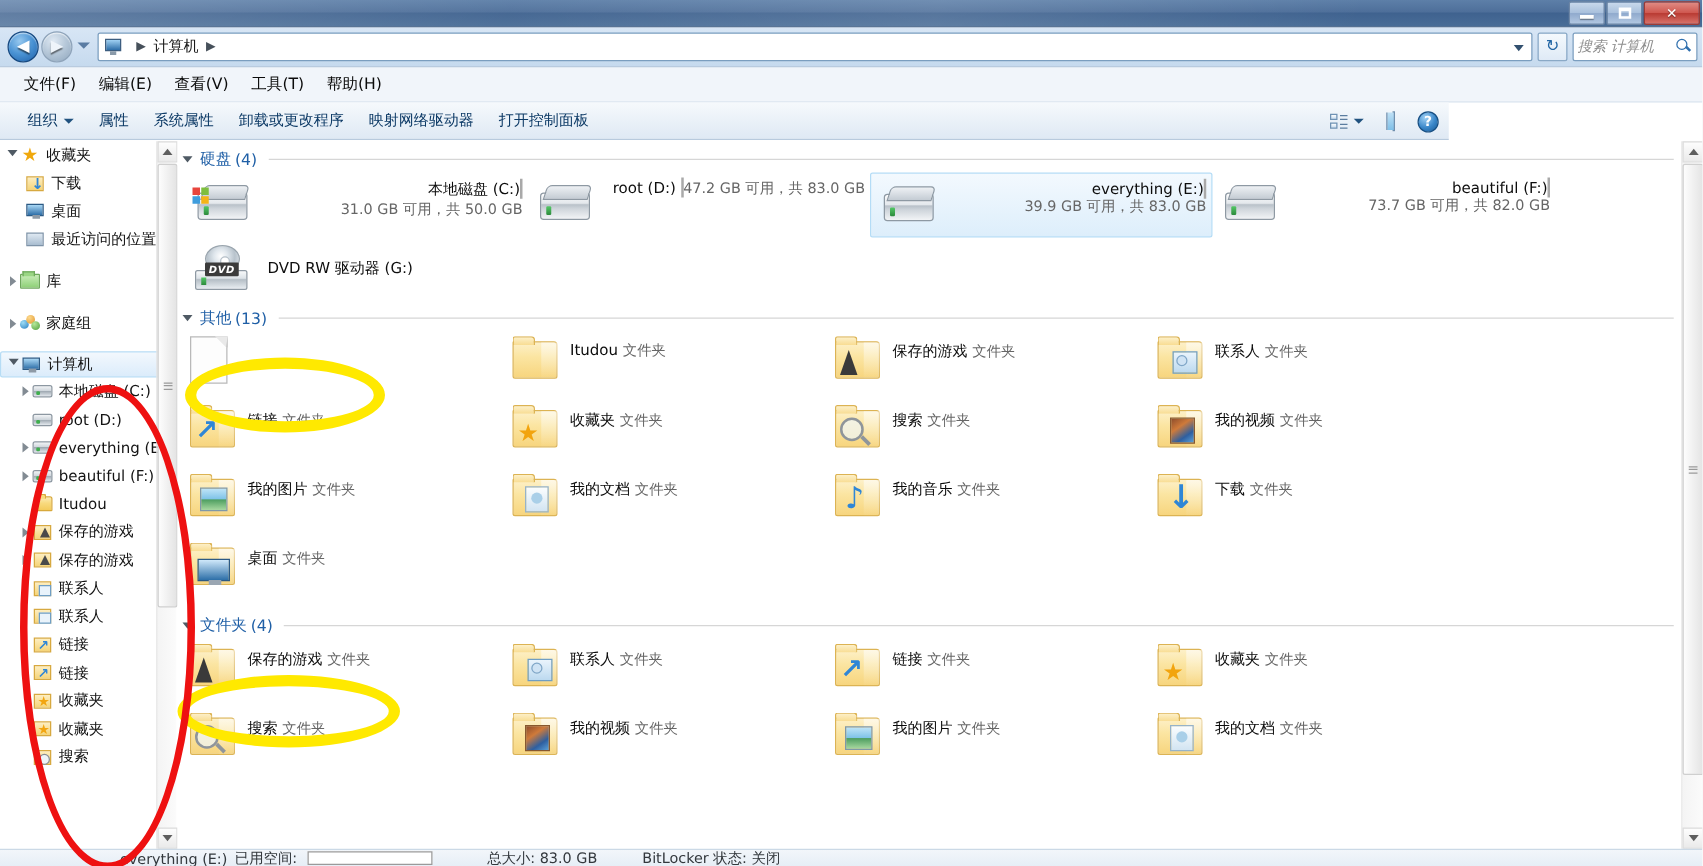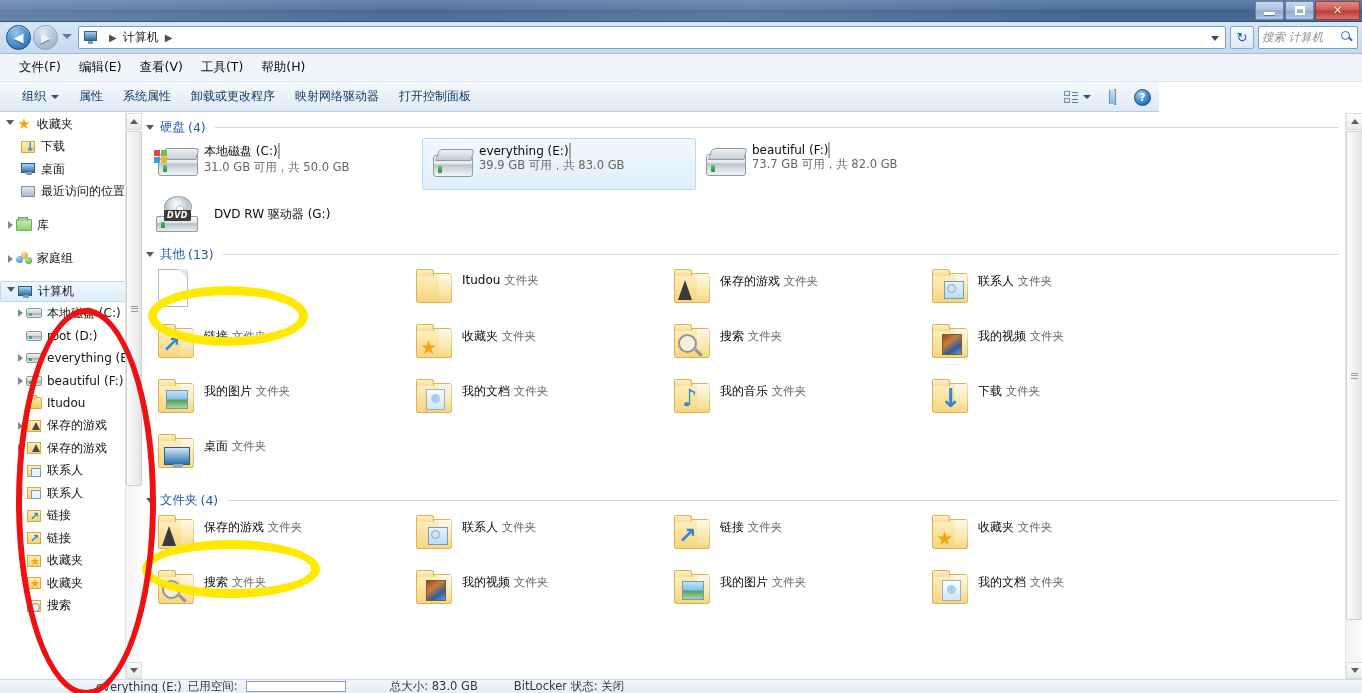--- a/index.html
+++ b/index.html
@@ -252,32 +252,32 @@
   .dvdico .disc { position:absolute; left:8px; top:0; width:28px;height:22px; border-radius:50%;
     background:radial-gradient(circle at 45% 40%, #ffffff 0%, #dfe6ec 30%, #b8c3cc 60%, #e8eef3 100%);
     border:1px solid #9aa5ae; }
   .dvdico .disc:after { content:""; position:absolute; left:11px; top:8px; width:6px;height:6px;border-radius:50%;background:#fff;border:1px solid #b6c0c9; }
   .dvdico .tray { position:absolute; left:0; top:20px; width:42px;height:16px;
     background:linear-gradient(to bottom,#f7f9fa 0%,#dde3e8 40%,#b5bec6 48%,#e9eef2 100%);
     border:1px solid #8e99a3; border-radius:2px; }
   .dvdico .tray:after { content:""; position:absolute; left:4px; bottom:3px; width:4px;height:6px;background:linear-gradient(to bottom,#53c866,#2d8a3c); }
   .dvdico .lbl { position:absolute; left:8px; top:14px; background:#3b3b3b; color:#fff; font-size:8px; font-weight:bold; padding:1px 3px; border-radius:1px; letter-spacing:.5px; z-index:4; }
 
-  .driveinfo { flex:1; padding-top:1px; }
+  .driveinfo { flex:1; padding-top:1px;text-align:right; }
   .dname { font-size:12px; color:#0d0d0d; white-space:nowrap; }
   .dbar { width:202px; height:13px; background:#fff; border:1px solid #a9a9a9; margin:4px 0 3px 0; position:relative; overflow:hidden; }
   .dbar .fill { height:100%; background:linear-gradient(to bottom,#6fd2f0 0%, #2fb6e0 35%, #1b8ec1 60%, #1f9cd0 100%); }
   .dsize { font-size:11.5px; color:#666; white-space:nowrap; }
 
   
   .remrow { display:flex; align-items:center; padding-left:10px; height:48px; }
   .remname { font-size:12px; color:#0d0d0d; margin-left:10px; }
 
   
-  .fgrid { display:flex; flex-wrap:wrap; padding-left:6px; }
+  .fgrid { display:flex; flex-wrap:wrap; }
   .fitem { width:258px; height:55px; display:flex; align-items:flex-start; padding-top:2px; }
   .fico { width:56px; flex:0 0 56px; height:48px; position:relative; }
   .bigfolder {
     position:absolute; left:10px; top:6px; width:36px; height:30px;
     background:linear-gradient(to bottom,#fdf0c8 0%, #fbe5a2 40%, #f7d57e 100%);
     border:1px solid #dcb353; border-radius:1px 3px 2px 2px;
   }
   .bigfolder:before {
     content:""; position:absolute; left:-1px; top:-5px; width:16px;height:6px;
     background:linear-gradient(to bottom,#fdf0c8,#f8dc92); border:1px solid #dcb353; border-bottom:none; border-radius:2px 3px 0 0;
@@ -649,20 +649,30 @@
               <s></s>
               <s></s>
             </i>
         </span>
         <span class="driveinfo">
           <span class="dname">本地磁盘 (C:)</span>
           <span class="dbar"><i class="fill" style="width:38%"></i></span>
           <span class="dsize">31.0 GB 可用，共 50.0 GB</span>
         </span>
       </div>
+      <div class="drive">
+        <span class="driveico">
+            <i class="hdico"></i>
+          </span>
+        <span class="driveinfo">
+          <span class="dname">root (D:)</span>
+          <span class="dbar"><i class="fill" style="width:43%"></i></span>
+          <span class="dsize">47.2 GB 可用，共 83.0 GB</span>
+        </span>
+      </div>
       <div class="drive sel">
         <span class="driveico">
             <i class="hdico"></i>
           </span>
         <span class="driveinfo">
           <span class="dname">everything (E:)</span>
           <span class="dbar"><i class="fill" style="width:52%"></i></span>
           <span class="dsize">39.9 GB 可用，共 83.0 GB</span>
         </span>
       </div>

